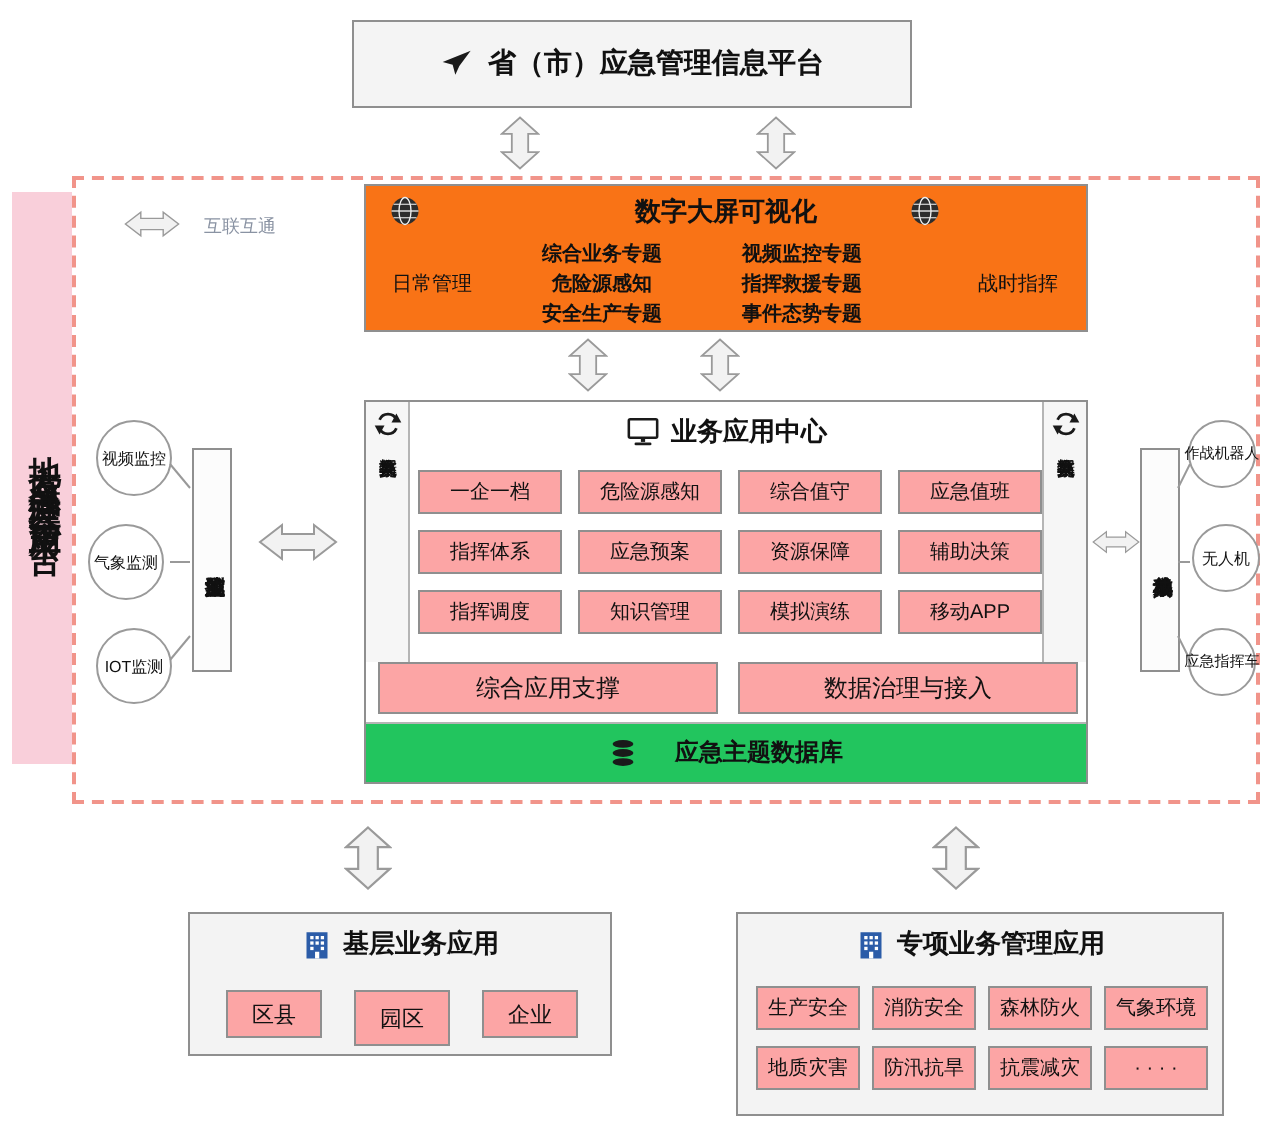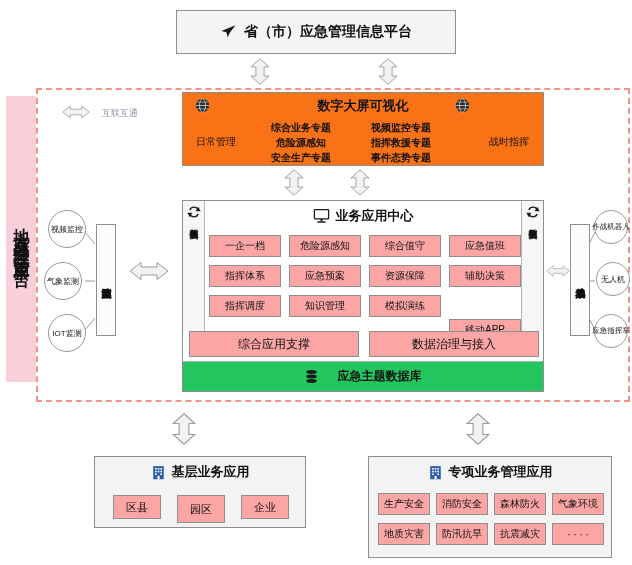--- a/index.html
+++ b/index.html
@@ -159,21 +159,21 @@
     <div class="chip" style="left:106px;top:34px;width:72px;height:22px;">危险源感知</div>
     <div class="chip" style="left:186px;top:34px;width:72px;height:22px;">综合值守</div>
     <div class="chip" style="left:266px;top:34px;width:72px;height:22px;">应急值班</div>
     <div class="chip" style="left:26px;top:64px;width:72px;height:22px;">指挥体系</div>
     <div class="chip" style="left:106px;top:64px;width:72px;height:22px;">应急预案</div>
     <div class="chip" style="left:186px;top:64px;width:72px;height:22px;">资源保障</div>
     <div class="chip" style="left:266px;top:64px;width:72px;height:22px;">辅助决策</div>
     <div class="chip" style="left:26px;top:94px;width:72px;height:22px;">指挥调度</div>
     <div class="chip" style="left:106px;top:94px;width:72px;height:22px;">知识管理</div>
     <div class="chip" style="left:186px;top:94px;width:72px;height:22px;">模拟演练</div>
-    <div class="chip" style="left:266px;top:94px;width:72px;height:22px;margin-top:24px;">移动APP</div>
+    <div class="chip" style="left:266px;top:94px;width:72px;height:22px;">移动APP</div>
 
     <div class="chip" style="left:6px;top:130px;width:170px;height:26px;font-size:12px;">综合应用支撑</div>
     <div class="chip" style="left:186px;top:130px;width:170px;height:26px;font-size:12px;">数据治理与接入</div>
 
     <div class="flexc" style="position:absolute;left:0;bottom:0;width:100%;height:30px;background:#22c55e;border-top:1px solid #b5b5b5;gap:20px;font-weight:bold;font-size:12px;box-sizing:border-box;text-align:right;">
       <svg width="13" height="15">
           <use href="#db"></use>
         </svg>
       <span>应急主题数据库</span>
     </div>

